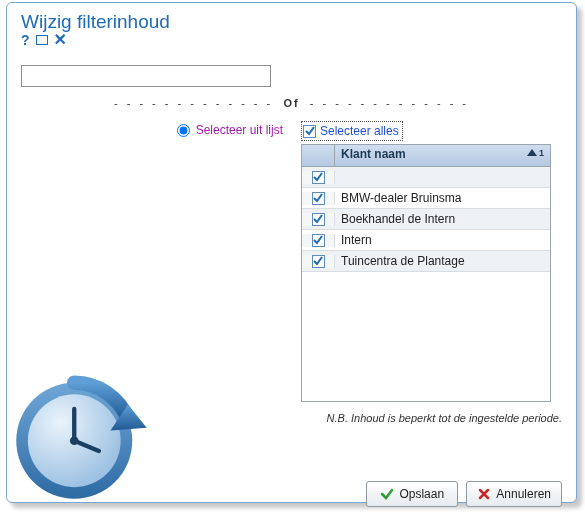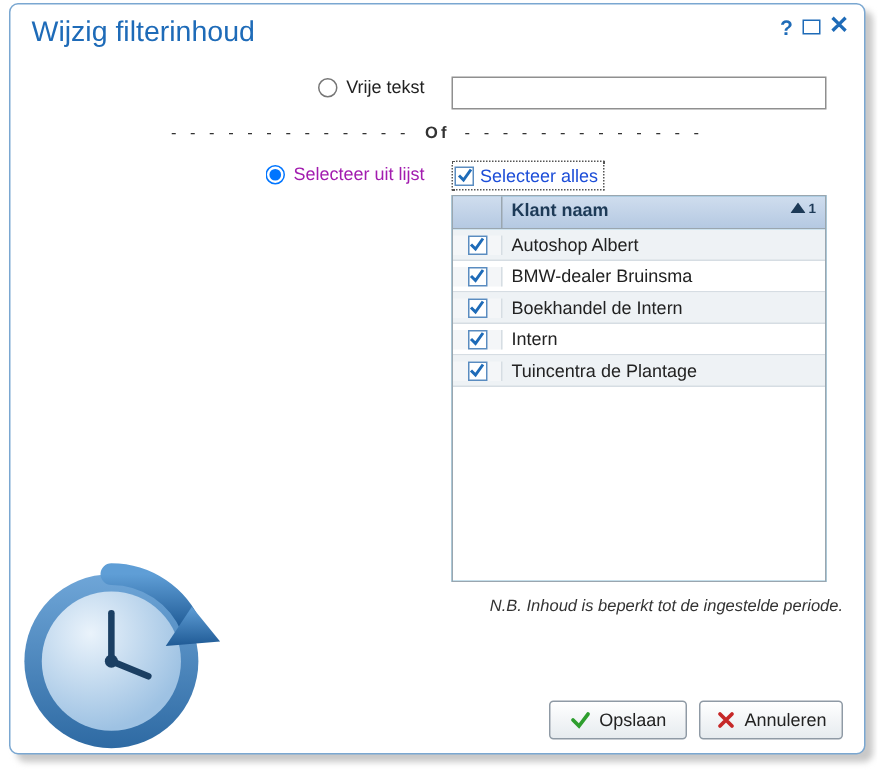--- a/index.html
+++ b/index.html
@@ -32,20 +32,21 @@
     background: #c8c8c8;
     border-radius: 6px;
     filter: blur(2px);
     z-index: -1;
   }
   .title-row {
     display: flex;
     align-items: flex-start;
     justify-content: space-between;
     padding: 8px 10px 0 14px;
+    flex-direction: column;
   }
   .title {
     color: #1e6bb8;
     font-size: 19px;
     font-weight: 400;
   }
   .win-controls {
     display: flex;
     align-items: center;
     gap: 6px;
@@ -233,26 +234,20 @@
     <div class="win-controls">
       <span class="help">?</span>
       <span class="max"></span>
       <span class="close">✕</span>
     </div>
   </div>
 
   <div class="content">
 
     <div class="row">
-      <div class="left">
-        <label class="radio-wrap">
-          <input type="radio" name="mode" style="">
-          <span>Vrije tekst</span>
-        </label>
-      </div>
       <div class="right">
         <input class="text-input" type="text" value="" style="">
       </div>
     </div>
 
     <div class="separator">
       <span class="dashes">- - - - - - - - - - - - -</span>
       &nbsp;<span>Of</span>&nbsp;
       <span class="dashes">- - - - - - - - - - - - -</span>
     </div>
@@ -289,21 +284,20 @@
           </div>
           <div class="grid-body" id="grid-body">
               <div class="grid-row alt">
                 <div class="gc-check">
                   <span class="check-box">
                     <svg viewBox="0 0 10 10">
                       <path d="M1 5 L4 8 L9 1" stroke="#1e6bb8" stroke-width="2" fill="none"></path>
                     </svg>
                   </span>
                 </div>
-                <div class="gc-name">Autoshop Albert</div>
               </div>
               <div class="grid-row">
                 <div class="gc-check">
                   <span class="check-box">
                     <svg viewBox="0 0 10 10">
                       <path d="M1 5 L4 8 L9 1" stroke="#1e6bb8" stroke-width="2" fill="none"></path>
                     </svg>
                   </span>
                 </div>
                 <div class="gc-name">BMW-dealer Bruinsma</div>

